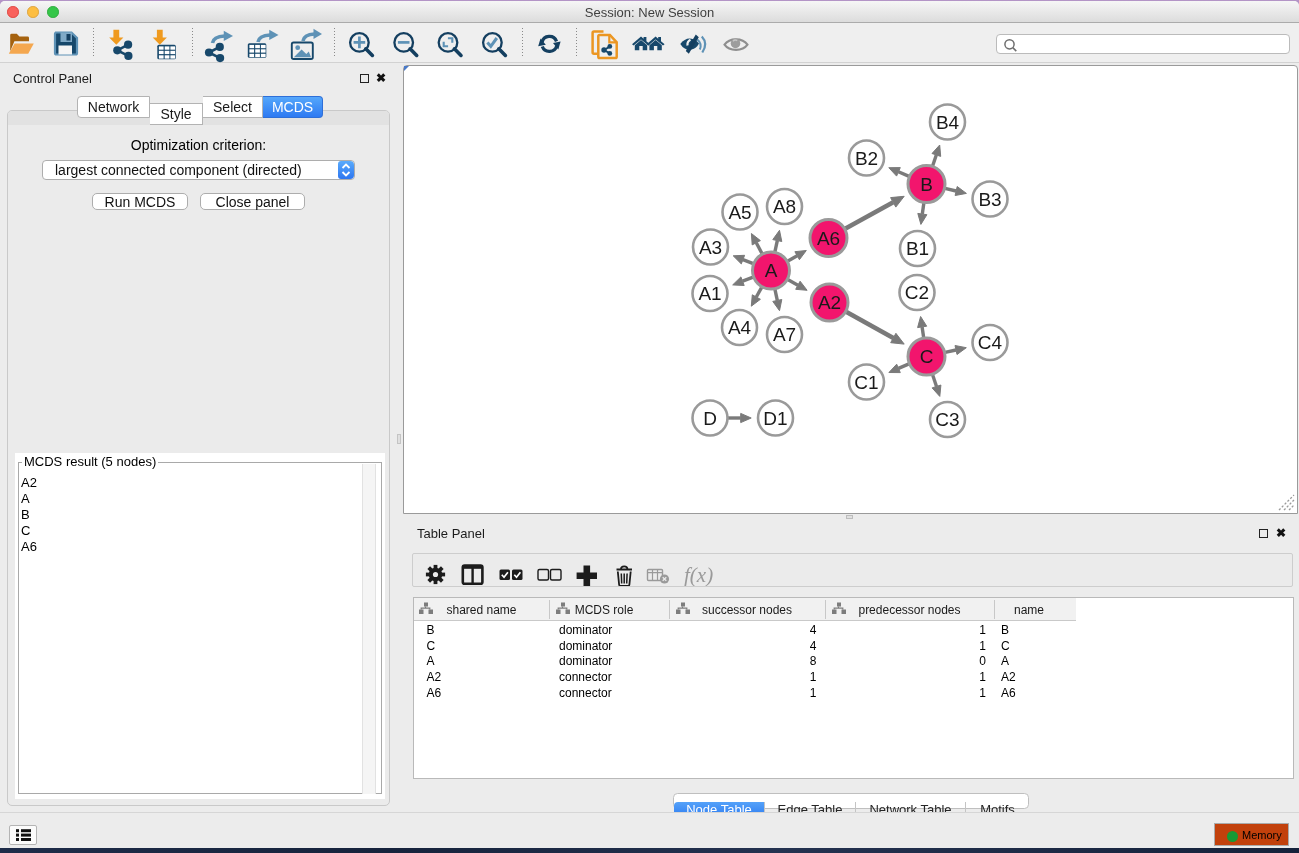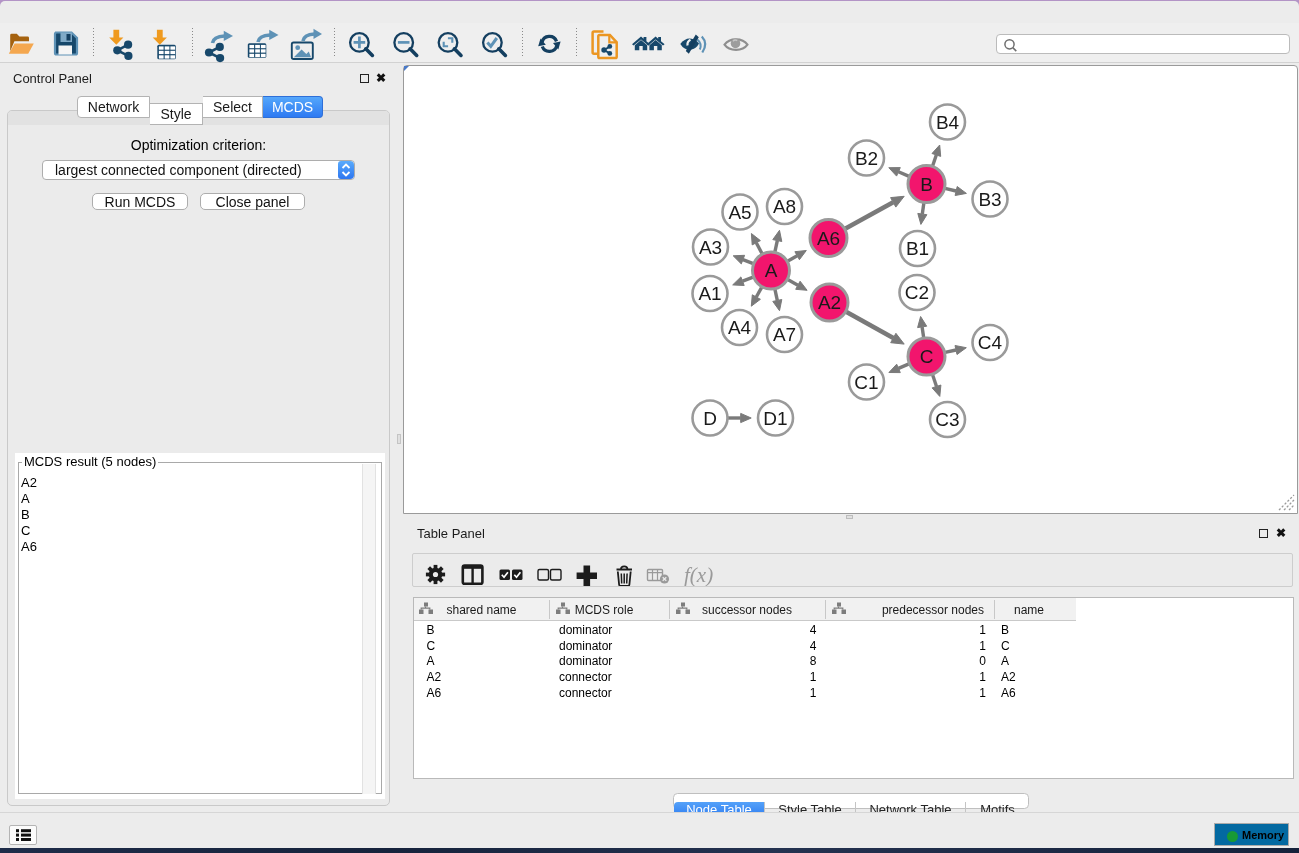--- a/index.html
+++ b/index.html
@@ -65,27 +65,33 @@
 #bottomtabs { position:absolute; left:673px; top:791.5px; width:356px; height:16.5px;
   background:#fff; border:1px solid #bfbfbf; border-radius:4.5px; }
 .btab { position:absolute; top:8px; height:16.5px; font-size:13px; color:#262626;
   text-align:center; line-height:16px; }
 
 #statusbar { position:absolute; left:0; top:810.5px; width:1299px; height:36px;
   background:#ececec; border-top:1px solid #d6d6d6; }
 #listbtn { position:absolute; left:9px; top:824px; width:28px; height:20px;
   background:#fbfbfb; border:1px solid #b4b4b4; border-radius:2px; }
 #membtn { position:absolute; left:1214px; top:822px; width:75px; height:23px;
-  background:#0369a1; border:1px solid #aaa; font-size:11px; color:#000;font-weight:bold; }
+  background:#c2410c; border:1px solid #aaa; font-size:11px; color:#000; }
 </style>
 </head>
 <body>
 <div id="desktop"></div>
 <div id="desktop-bottom"></div>
 <div id="win">
+  <div id="titlebar">
+    <div class="tl" style="left:7px; background:#f9615c; border:0.8px solid #e0443e;"></div>
+    <div class="tl" style="left:27px; background:#fdbe41; border:0.8px solid #dfa33b;"></div>
+    <div class="tl" style="left:47px; background:#35c649; border:0.8px solid #2dab3c;"></div>
+    <div id="title-text">Session: New Session</div>
+  </div>
   <div id="toolbar">
     <div class="tsep" style="left:93px;"></div>
     <div class="tsep" style="left:192px;"></div>
     <div class="tsep" style="left:334px;"></div>
     <div class="tsep" style="left:522px;"></div>
     <div class="tsep" style="left:576px;"></div>
     <div id="searchbox"></div>
     <svg id="tb-icons" width="1299" height="40" style="position:absolute;left:0;top:0">
 <g>
 <path d="M10.2 12.2 q0-1.4 1.4-1.4 h5.2 l2.6 2.6 h8.2 q1.4 0 1.4 1.4 v3.4 h-14.6 l-4.2 10 z" fill="#a5620f"></path>
@@ -384,32 +390,32 @@
             <path d="M11.5 6.5 v2 M7.2 9.5 v-1.3 h8.6 v1.3" fill="none" stroke="#7d7d7d" stroke-width="1.2"></path>
           </g>
         <use href="#hicon" x="137"></use>
         <use href="#hicon" x="257"></use>
         <use href="#hicon" x="413"></use>
       </g>
     </svg>
     <div class="th-label" style="left:10px; width:115px;">shared name</div>
     <div class="th-label" style="left:140px; width:100px;">MCDS role</div>
     <div class="th-label" style="left:265px; width:136px;">successor nodes</div>
-    <div class="th-label" style="left:421px; width:149px;text-align:right;">predecessor nodes</div>
+    <div class="th-label" style="left:421px; width:149px;">predecessor nodes</div>
     <div class="th-label" style="left:580px; width:70px;">name</div>
     <div class="td" style="left:12.5px; top:25px;">B<br>C<br>A<br>A2<br>A6</div>
     <div class="td" style="left:145px; top:25px;">dominator<br>dominator<br>dominator<br>connector<br>connector</div>
     <div class="td" style="left:330px; top:25px; width:72.5px; text-align:right;">4<br>4<br>8<br>1<br>1</div>
     <div class="td" style="left:500px; top:25px; width:72px; text-align:right;">1<br>1<br>0<br>1<br>1</div>
     <div class="td" style="left:587px; top:25px;">B<br>C<br>A<br>A2<br>A6</div>
   </div>
   <div id="bottomtabs">
     <div class="btab" style="left:0; width:90px; background:linear-gradient(#55a2f9,#2b79f0);
       color:#fff; border-radius:4px 0 0 4px;">Node Table</div>
-    <div class="btab" style="left:90px; width:91px; border-left:1px solid #c4c4c4;">Style Table</div>
+    <div class="btab" style="left:90px; width:91px; border-left:1px solid #c4c4c4;">Edge Table</div>
     <div class="btab" style="left:181px; width:110px; border-left:1px solid #c4c4c4;">Network Table</div>
     <div class="btab" style="left:291px; width:64px; border-left:1px solid #c4c4c4;">Motifs</div>
   </div>
 
   <div id="statusbar"></div>
   <div id="listbtn">
     <svg width="26" height="18" viewBox="0 0 26 18" style="position:absolute;left:0;top:0">
       <g fill="#111">
         <rect x="6" y="3.2" width="3" height="3"></rect>
           <rect x="11" y="3.2" width="10" height="3"></rect>

